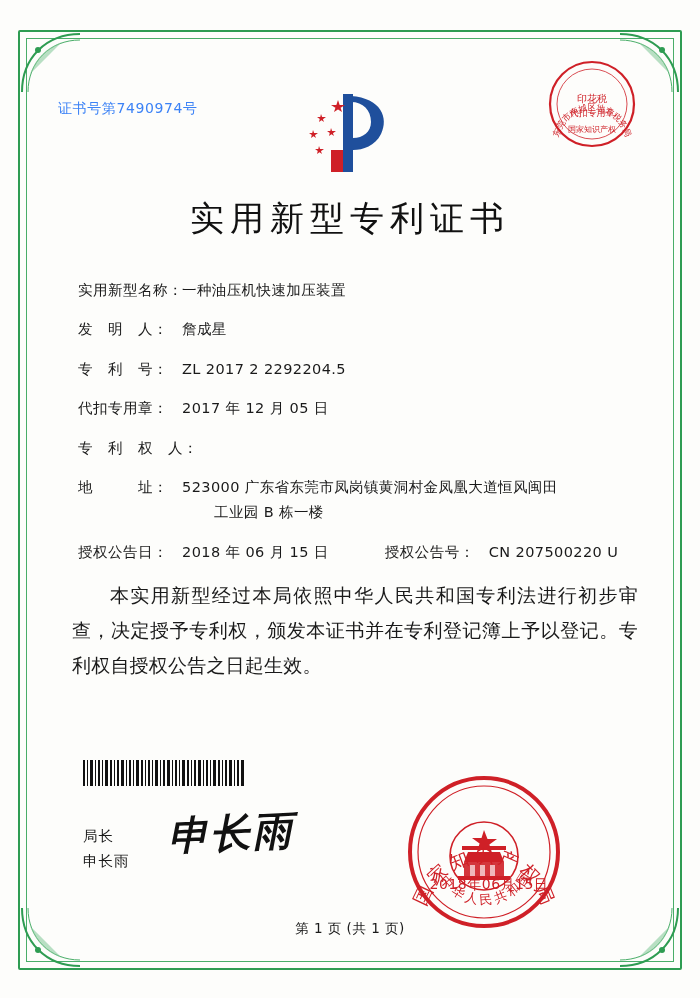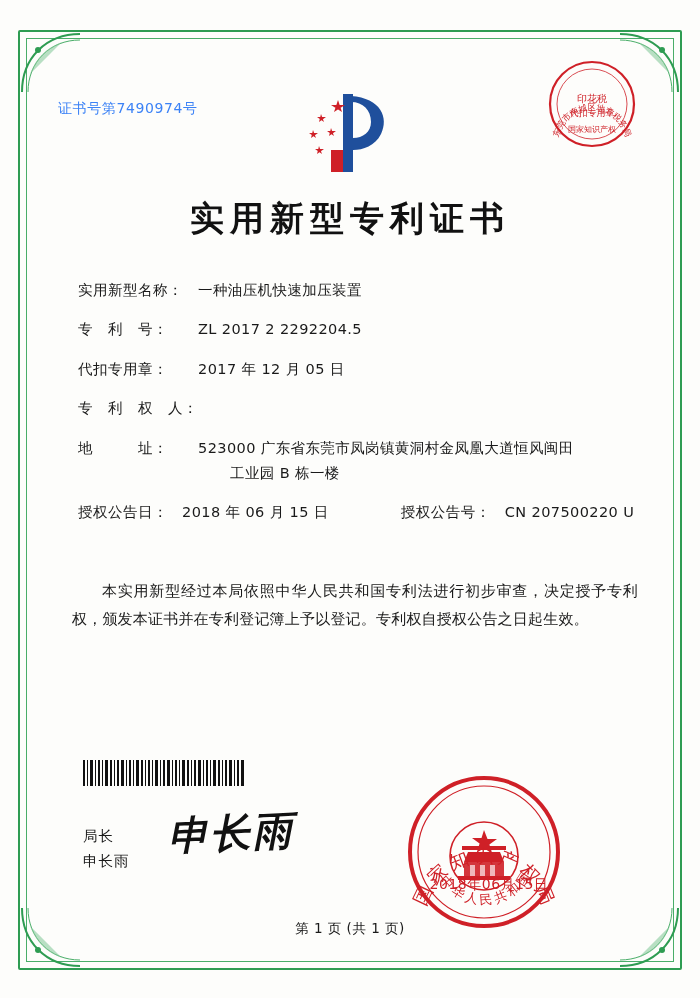--- a/index.html
+++ b/index.html
@@ -74,39 +74,38 @@
   }
 
   
   .main-title {
     position: absolute;
     left: 0; right: 0;
     top: 196px;
     text-align: center;
     font-family: "DejaVu Serif", "Liberation Serif", serif;
     font-size: 34px;
-    font-weight: bold;
+    font-weight: normal;
     letter-spacing: 6px;
     color: #111;
   }
 
   
   .fields {
     position: absolute;
     left: 78px;
     top: 282px;
     width: 545px;
     font-size: 14.5px;
     line-height: 1.2;
   }
   .field-row {
     display: flex;
     align-items: flex-start;
     margin-bottom: 22px;
-    gap: 16px;
   }
   .field-label {
     width: 104px;
     flex: 0 0 104px;
     letter-spacing: 0.5px;
     white-space: pre;
   }
   .field-value {
     flex: 1;
     letter-spacing: 0.4px;
@@ -125,21 +124,21 @@
   }
   .field-row.two-col .col .field-label { width: 104px; flex: 0 0 104px; }
   .field-row.two-col .col.right .field-label { width: 104px; flex: 0 0 104px; }
 
   
   .paragraphs {
     position: absolute;
     left: 72px;
     right: 62px;
     top: 578px;
-    font-size: 15px;
+    font-size: 19px;
     line-height: 1.85;
     text-align: justify;
     letter-spacing: 0.2px;
   }
   .paragraphs p {
     margin: 0 0 6px 0;
     text-indent: 2em;
   }
 
   
@@ -280,20 +279,24 @@
 
   <div class="main-title">实用新型专利证书</div>
 
   <div class="fields">
 
     <div class="field-row">
       <div class="field-label">实用新型名称：</div>
       <div class="field-value">一种油压机快速加压装置</div>
     </div>
 
+    <div class="field-row">
+      <div class="field-label">发　明　人：</div>
+      <div class="field-value">詹成星</div>
+    </div>
 
     <div class="field-row">
       <div class="field-label">专　利　号：</div>
       <div class="field-value">ZL 2017 2 2292204.5</div>
     </div>
 
     <div class="field-row">
       <div class="field-label">代扣专用章：</div>
       <div class="field-value">2017 年 12 月 05 日</div>
     </div>

